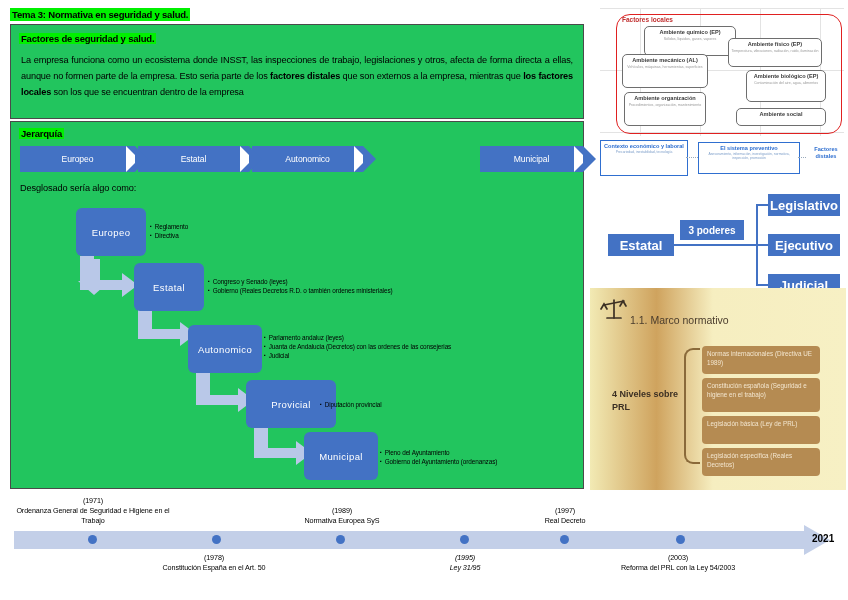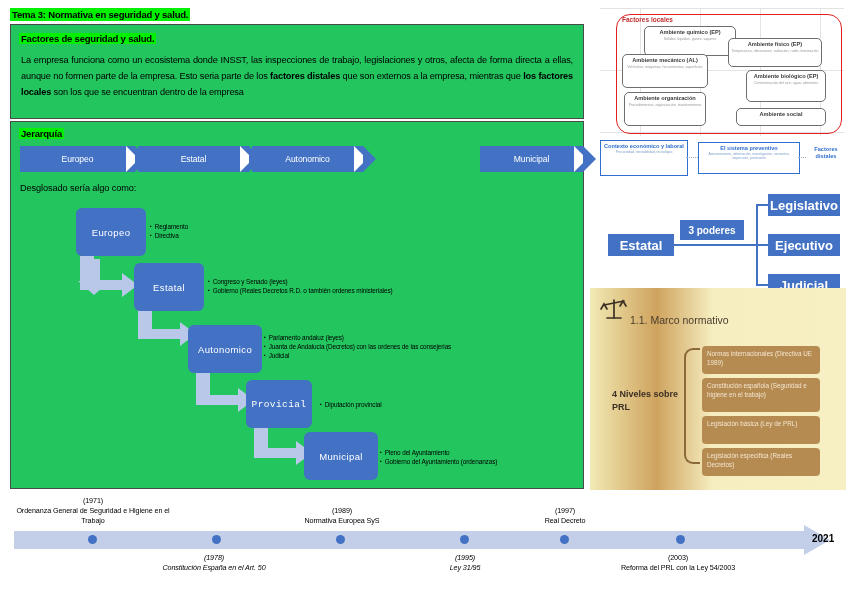--- a/index.html
+++ b/index.html
@@ -181,21 +181,21 @@
 
 <div class="hbox" style="left:188px;top:325px;width:74px;height:48px;">
     <span>Autonomico</span>
   </div>
 <div class="blist" style="left:264px;top:333px;">
   <div>Parlamento andaluz (leyes)</div>
   <div>Juanta de Andalucia (Decretos) con las ordenes de las consejerias</div>
   <div>Judicial</div>
 </div>
 
-<div class="hbox" style="left:246px;top:380px;width:66px;height:48px;font-family:Liberation Mono, monospace;">
+<div class="hbox" style="left:246px;top:380px;width:90px;height:48px;">
     <span>Provicial</span>
   </div>
 <div class="blist" style="left:320px;top:400px;">
   <div>Diputación provincial</div>
 </div>
 
 <div class="hbox" style="left:304px;top:432px;width:74px;height:48px;">
     <span>Municipal</span>
   </div>
 <div class="blist" style="left:380px;top:448px;">
@@ -310,21 +310,21 @@
 <div class="tl-dot" style="left:212px;"></div>
 <div class="tl-dot" style="left:336px;"></div>
 <div class="tl-dot" style="left:460px;"></div>
 <div class="tl-dot" style="left:560px;"></div>
 <div class="tl-dot" style="left:676px;"></div>
 
 <div class="tl-lab" style="left:8px;top:496px;width:170px;">
   <div>(1971)</div>
   <div>Ordenanza General de Seguridad e Higiene en el Trabajo</div>
 </div>
-<div class="tl-lab" style="left:134px;top:553px;width:160px;font-style:italic;">
+<div class="tl-lab" style="left:134px;top:553px;width:160px;">
   <div>(1978)</div>
   <div>Constitución España en el Art. 50</div>
 </div>
 <div class="tl-lab" style="left:262px;top:506px;width:160px;">
   <div>(1989)</div>
   <div>Normativa Europea SyS</div>
 </div>
 <div class="tl-lab" style="left:390px;top:553px;width:150px;font-style:italic;">
   <div>(1995)</div>
   <div>Ley 31/95</div>

